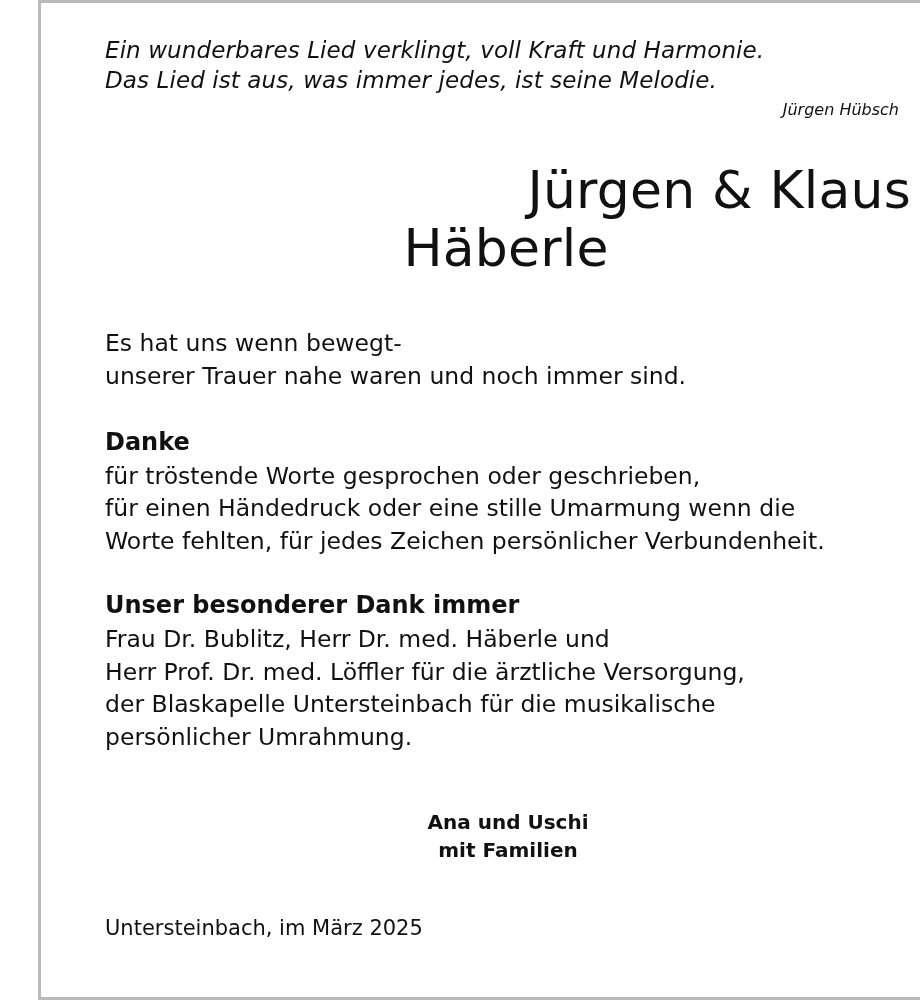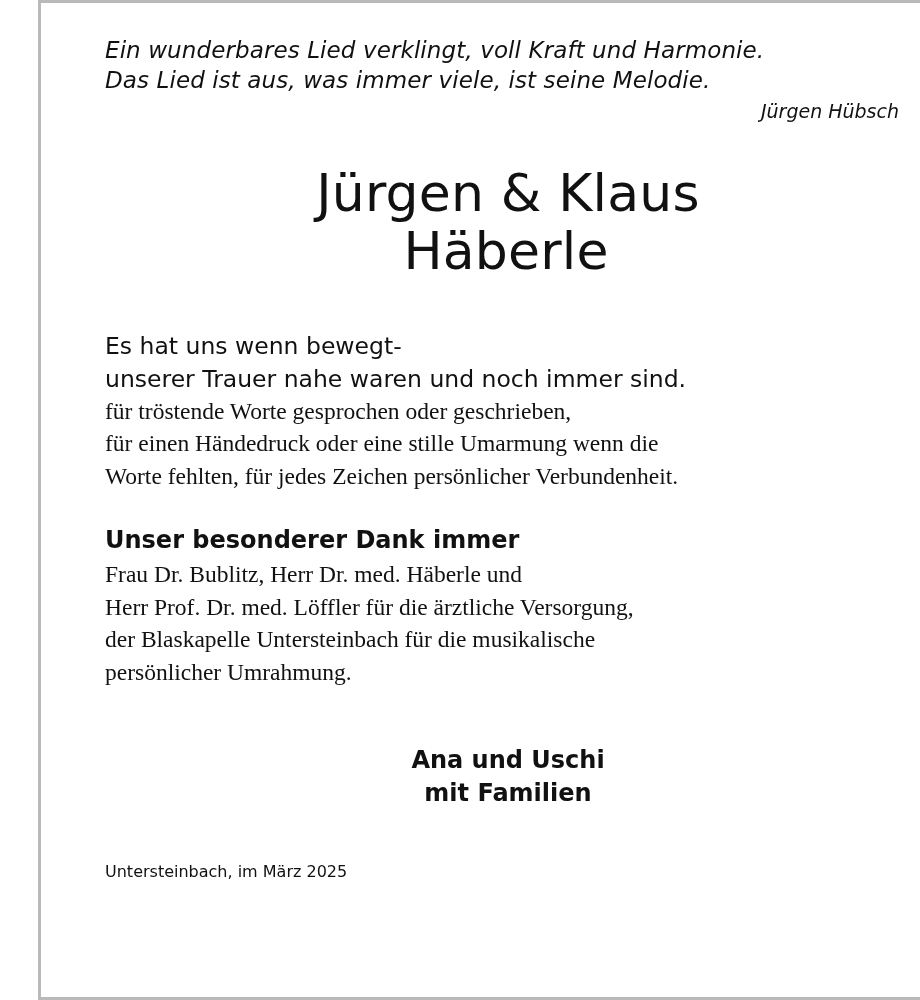--- a/index.html
+++ b/index.html
@@ -28,35 +28,35 @@
   .poem {
     font-style: italic;
     font-size: 23px;
     line-height: 1.32;
     letter-spacing: 0.1px;
     margin: 6px 0 0 0;
   }
   .poem-line { white-space: pre; }
   .poem-author {
     font-style: italic;
-    font-size: 19px;
+    font-size: 16px;
     text-align: right;
     padding-right: 12px;
     margin-top: 4px;
   }
 
   .names {
     text-align: center;
     font-size: 52px;
     line-height: 1.12;
     font-weight: 400;
     letter-spacing: 0.2px;
     margin-top: 42px;
   }
-  .names .line1 { display: block; }
+  .names .line1 { display: block; text-align: right; }
   .names .line2 { display: block; margin-left: -4px; }
 
   .body-text {
     font-size: 23.5px;
     line-height: 1.38;
     margin-top: 50px;
   }
   .body-text .ln { display: block; white-space: pre; }
 
   .section-head {
@@ -64,57 +64,58 @@
     font-size: 24px;
     margin-top: 36px;
     margin-bottom: 4px;
   }
   .section-head.tight { margin-top: 34px; }
 
   .para {
     font-size: 23.5px;
     line-height: 1.38;
   }
-  .para .ln { display: block; white-space: pre; font-family: Liberation Serif, serif; }
+  .para .ln { display: block; white-space: pre; }
 
   .signature {
     text-align: center;
     font-weight: bold;
-    font-size: 24px;
+    font-size: 20px;
     line-height: 1.38;
     margin-top: 56px;
   }
   .signature .ln { display: block; }
 
   .place-date {
-    font-size: 16px;
+    font-size: 21px;
     margin-top: 52px;
   }
 </style>
 </head>
 <body>
 
 <div class="notice">
 
   <div class="poem">
     <span class="poem-line">Ein wunderbares Lied verklingt, voll Kraft und Harmonie.</span><br>
-    <span class="poem-line">Das Lied ist aus, was immer viele, ist seine Melodie.</span>
+    <span class="poem-line">Das Lied ist aus, was immer jedes, ist seine Melodie.</span>
   </div>
   <div class="poem-author">Jürgen Hübsch</div>
 
   <div class="names">
     <span class="line1">Jürgen &amp; Klaus</span>
     <span class="line2">Häberle</span>
   </div>
 
   <div class="body-text">
     <span class="ln">Es hat uns wenn bewegt-</span>
     <span class="ln">unserer Trauer nahe waren und noch immer sind.</span>
   </div>
 
+  <div class="section-head">Danke</div>
   <div class="para">
     <span class="ln">für tröstende Worte gesprochen oder geschrieben,</span>
     <span class="ln">für einen Händedruck oder eine stille Umarmung wenn die</span>
     <span class="ln">Worte fehlten, für jedes Zeichen persönlicher Verbundenheit.</span>
   </div>
 
   <div class="section-head tight">Unser besonderer Dank immer</div>
   <div class="para">
     <span class="ln">Frau Dr. Bublitz, Herr Dr. med. Häberle und</span>
     <span class="ln">Herr Prof. Dr. med. Löffler für die ärztliche Versorgung,</span>

